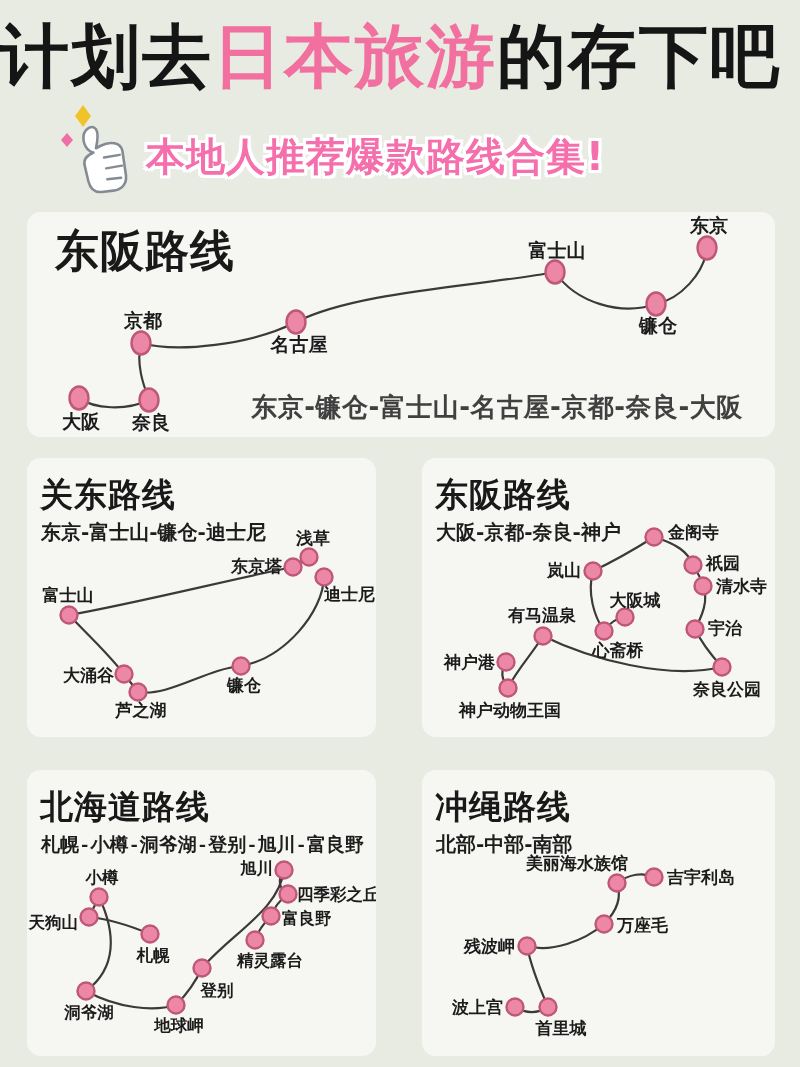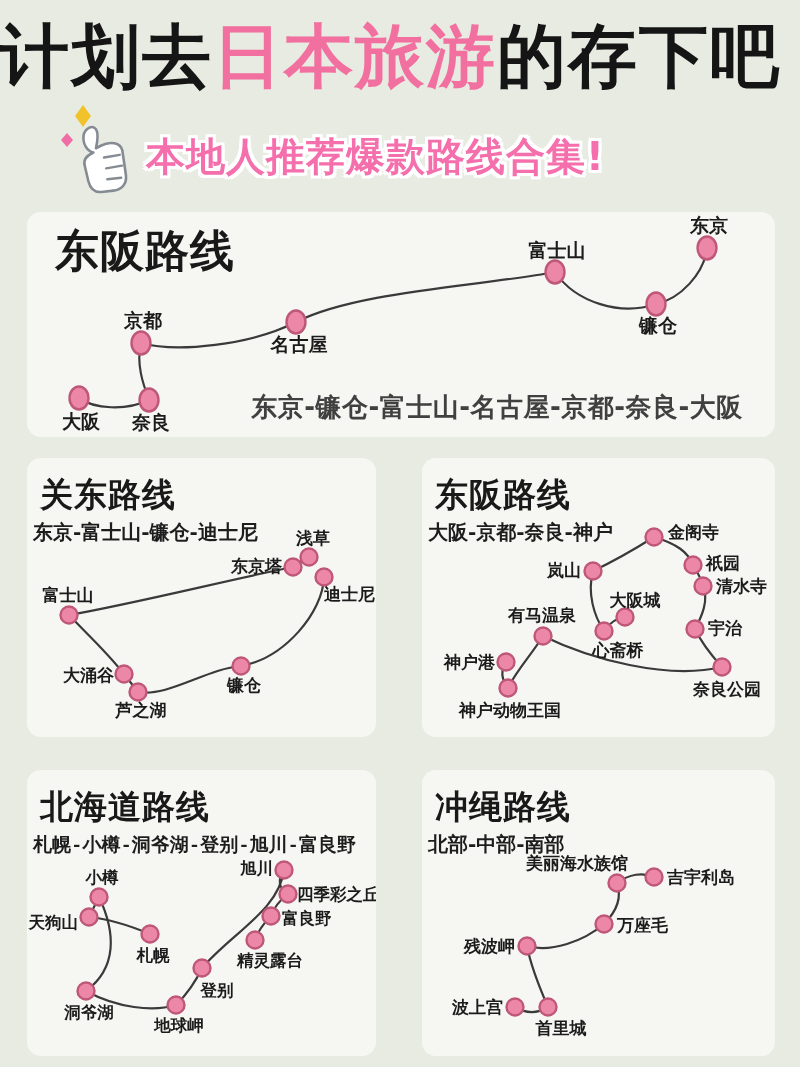--- a/index.html
+++ b/index.html
@@ -50,21 +50,21 @@
   }
   
   #card0{left:27px;top:212px;width:748px;height:225px;}
   #card0 h2{left:28px;top:10px;font-size:44px;}
   #card0 .route-text{left:200px;top:178px;width:540px;font-size:26px;}
   #card1{left:27px;top:458px;width:349px;height:279px;}
   #card2{left:422px;top:458px;width:353px;height:279px;}
   #card3{left:27px;top:770px;width:349px;height:286px;}
   #card4{left:422px;top:770px;width:353px;height:286px;}
   .small-card h2{left:13px;top:15px;font-size:33px;}
-  .small-card .sub{left:6px;top:61px;font-size:20px;}
+  .small-card .sub{left:14px;top:61px;font-size:20px;}
   #card3 .sub{font-size:19px;top:62px;font-family:Liberation Mono, monospace;}
 </style>
 </head>
 <body>
 
 <div class="page">
 
   <div class="main-title">
     <span>计划去</span><span class="pink">日本旅游</span><span>的存下吧</span>
   </div>

